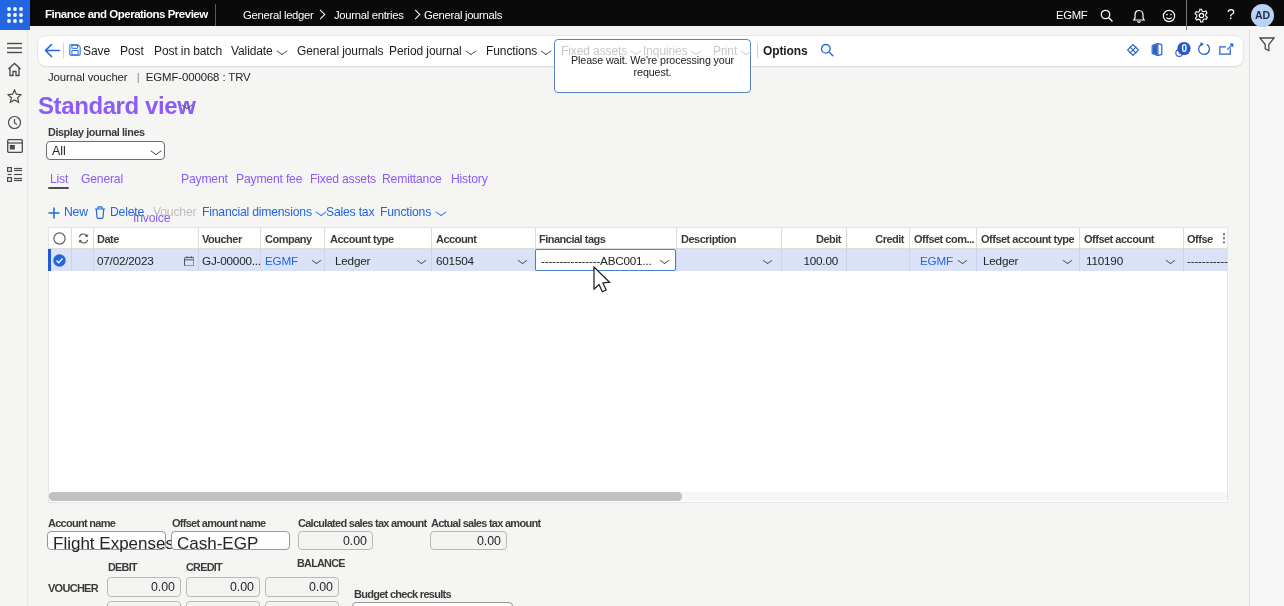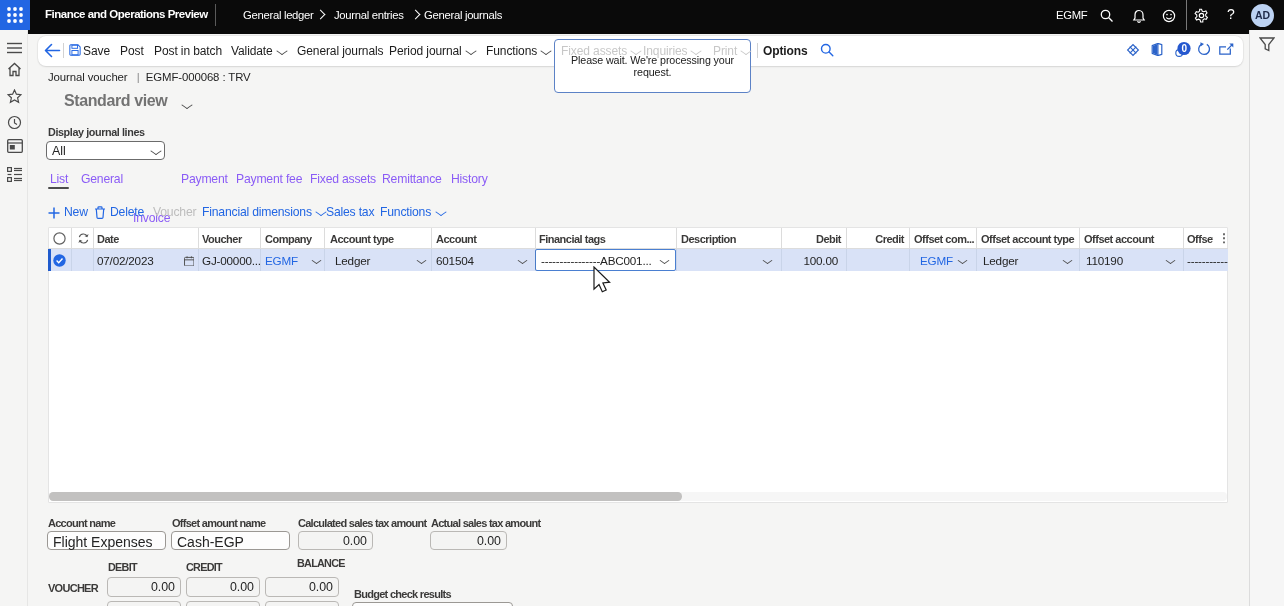--- a/index.html
+++ b/index.html
@@ -3,40 +3,40 @@
 <meta charset="utf-8">
 <style>
 * { margin:0; padding:0; box-sizing:border-box; }
 html,body { width:1284px; height:606px; overflow:hidden; }
 body { font-family:"Liberation Sans", sans-serif; background:#f5f5f4; position:relative; }
 .abs { position:absolute; }
 
 .chev { position:absolute; width:8px; height:8px; border-right:1.4px solid #474747; border-bottom:1.4px solid #474747; transform:scaleY(0.72) rotate(45deg); transform-origin:center; }
 .chev.gray { border-color:#c8c8c8; }
 
-#topbar { position:absolute; left:0; top:0; width:1284px; height:34px; background:#0a0a0a; color:#fff; }
+#topbar { position:absolute; left:0; top:0; width:1284px; height:26px; background:#0a0a0a; color:#fff; }
 #waffle { position:absolute; left:0; top:0; width:30px; height:30px; background:#2266e3; }
 .crumb { position:absolute; top:9px; font-size:11.3px; letter-spacing:-0.3px; color:#fff; }
 .rchev { position:absolute; top:11px; width:7px; height:7px; border-right:1.5px solid #fff; border-top:1.5px solid #fff; transform:rotate(45deg); }
 
 #sidebar { position:absolute; left:0; top:30px; width:28px; height:576px; background:#f5f5f4; border-right:1px solid #e6e6e5; }
 
 #rrail { position:absolute; left:1249px; top:30px; width:35px; height:576px; background:#f6f6f6; border-left:1px solid #dcdcdc; }
 
 #toolbar { position:absolute; left:38px; top:36px; width:1205px; height:30px; background:#fff; border-radius:8px; box-shadow:0 0.6px 1.8px rgba(0,0,0,.1), 0 0 0 1px rgba(0,0,0,.03); }
 .tb { position:absolute; top:44px; font-size:12px; letter-spacing:-0.1px; color:#1c1c1c; white-space:nowrap; }
 .tb.dis { color:#c7c7c7; }
 .tbsep { position:absolute; top:43px; width:1px; height:15px; background:#d2d2d2; }
 
 #popup { position:absolute; left:554px; top:39px; width:197px; height:54px; background:#fff; border:1.4px solid #5c82c6; border-radius:4px; z-index:5; }
 #popuptext { position:absolute; left:554px; top:53.5px; width:197px; text-align:center; font-size:10.7px; color:#202020; line-height:12.5px; z-index:7; letter-spacing:-0.1px; }
 .disbtns { z-index:6; }
 
 #jv { position:absolute; left:48px; top:71px; font-size:11.4px; color:#242424; letter-spacing:-0.1px; }
-#stdview { position:absolute; left:64px; top:92px; font-size:16px; font-weight:bold; color:#737373; letter-spacing:-0.4px; }
+#stdview { position:absolute; left:38px; top:92px; font-size:24px; font-weight:bold; color:#8b5cf6; letter-spacing:-0.4px; }
 #djl { position:absolute; left:48px; top:126px; font-size:10.8px; font-weight:bold; color:#3a3a3a; letter-spacing:-0.4px; }
 #allsel { position:absolute; left:46px; top:141px; width:119px; height:19px; background:#fff; border:1px solid #6b6b6b; border-radius:4px; }
 
 .tab { position:absolute; top:172px; font-size:12.2px; color:#8b5cf6; letter-spacing:-0.2px; }
 #tabline { position:absolute; left:48px; top:186.5px; width:21px; height:2.2px; background:#4c4c4c; border-radius:2px; }
 
 .gtb { position:absolute; top:205px; font-size:12.2px; color:#2266e3; white-space:nowrap; letter-spacing:-0.2px; }
 .gtb.dis { color:#bdbdbd; }
 
 #grid { position:absolute; left:48px; top:227px; width:1180px; height:276px; background:#fff; border:1px solid #e4e4e4; border-radius:1px; }
@@ -48,21 +48,21 @@
 .cell.blue { color:#2266e3; }
 .rchevc { position:absolute; top:256.5px; width:7px; height:7px; border-right:1.3px solid #4d4d4d; border-bottom:1.3px solid #4d4d4d; transform:scaleY(0.72) rotate(45deg); }
 #ftcell { position:absolute; left:535px; top:249px; width:141px; height:21.5px; background:#fff; border:1.5px solid #4a7fd1; border-radius:2px; }
 
 #sbtrack { position:absolute; left:49px; top:492px; width:1178px; height:8.5px; background:#f6f6f6; border-radius:4px; }
 #sbthumb { position:absolute; left:49px; top:492px; width:633px; height:8.5px; background:#c2c1c0; border-radius:4.2px; }
 
 .flabel { position:absolute; font-size:11px; font-weight:bold; color:#3b3a39; white-space:nowrap; letter-spacing:-0.72px; }
 .finput { position:absolute; height:19px; background:#fdfdfd; border:1px solid #9b9894; border-radius:4px; font-size:12.4px; color:#242424; }
 .finput.gray { background:#f4f4f3; border-color:#bab8b5; }
-.fval { position:absolute; font-size:14px; color:#242424; }
+.fval { position:absolute; font-size:17px; color:#242424; }
 .fvalr { position:absolute; font-size:12.4px; color:#242424; text-align:right; }
 .small { font-size:10.8px; }
 svg { display:block; }
 </style>
 </head>
 <body>
 
 <div id="topbar">
   <div id="waffle">
     <svg width="30" height="30">

